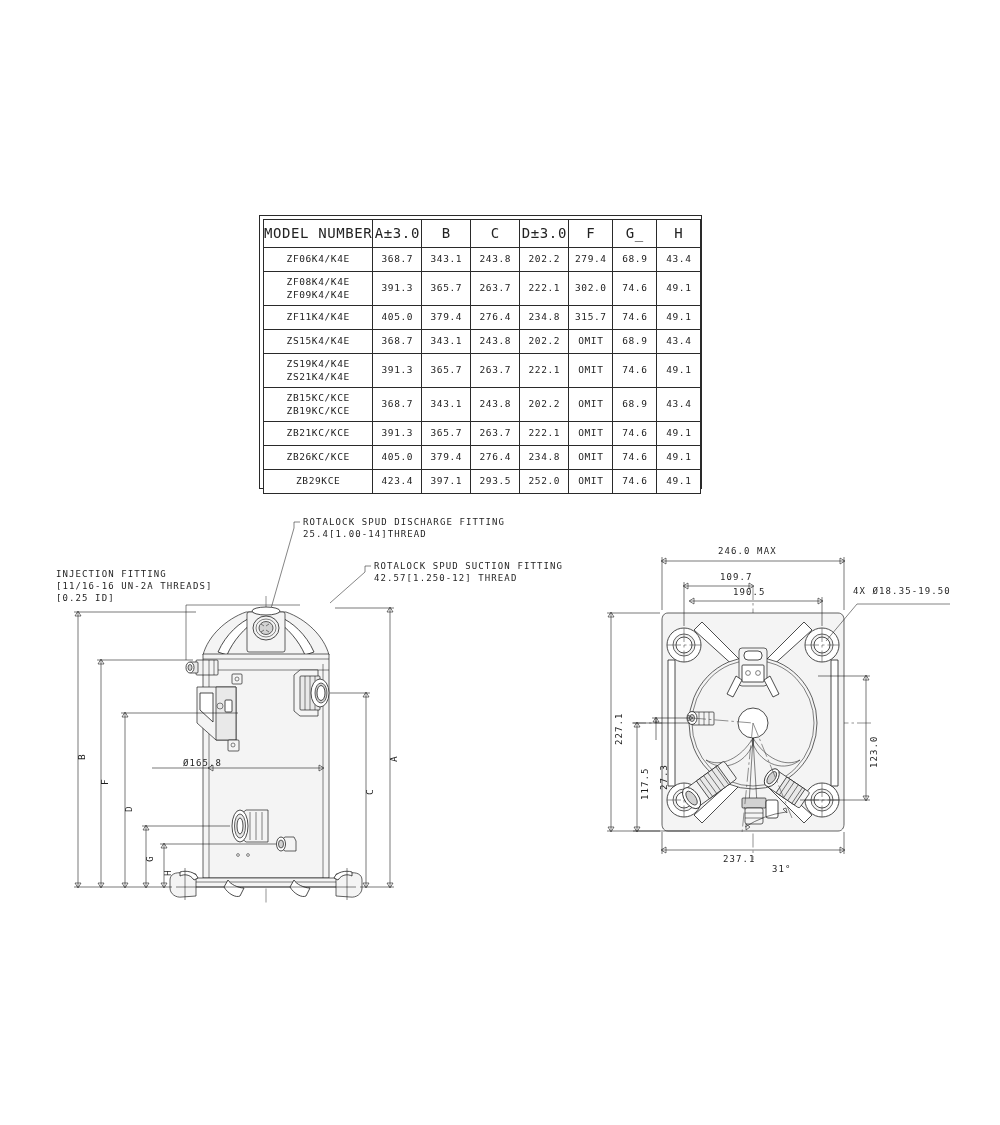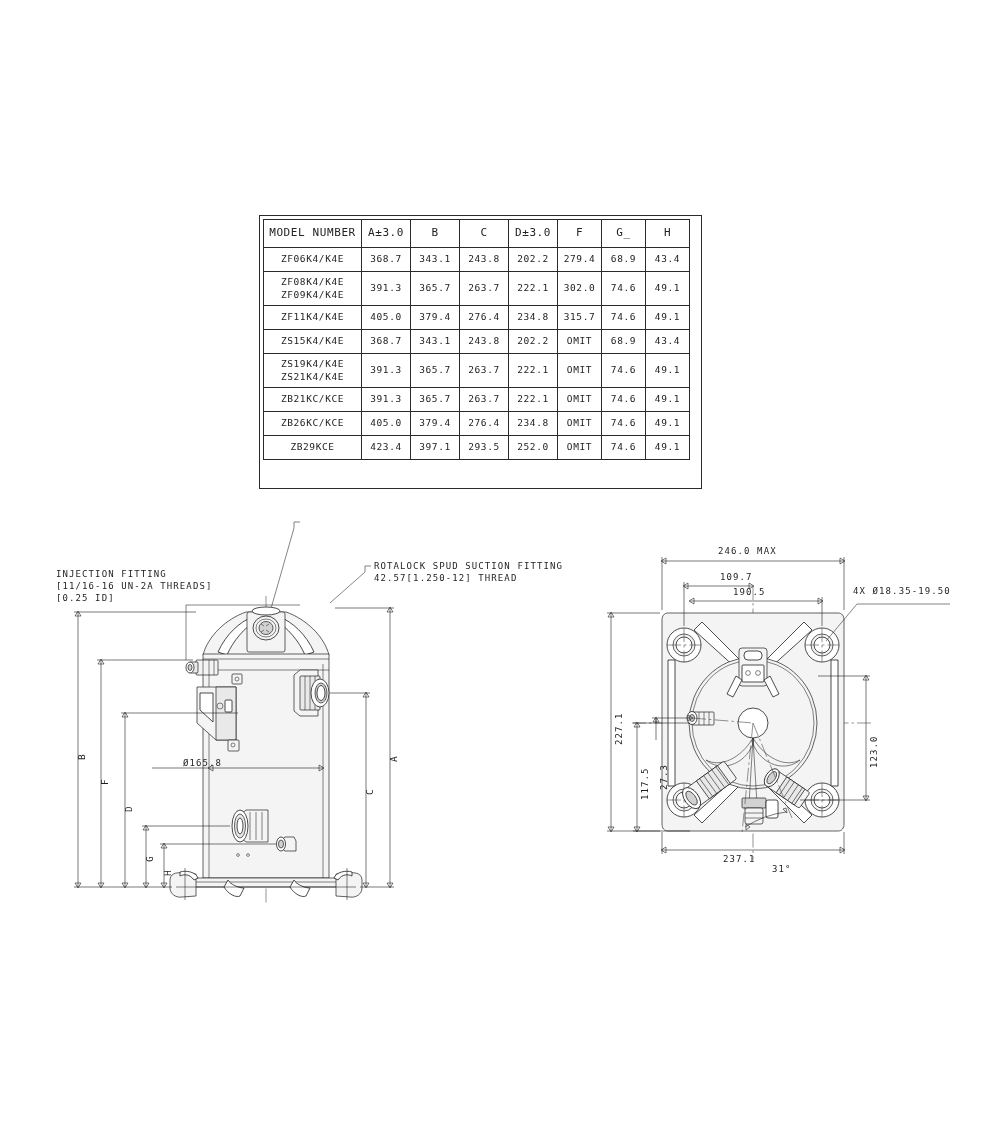--- a/index.html
+++ b/index.html
@@ -24,21 +24,21 @@
     font-weight:normal;
     font-size:9.5px;
     letter-spacing:0.6px;
     text-align:center;
     color:#232323;
     padding:0;
     line-height:1.28;
     height:23px;
     white-space:pre;
   }
-  #spec-table thead th{height:27px;font-size:11px;}
+  #spec-table thead th{height:27px;font-size:14px;}
   #spec-table td.model,#spec-table th.model{width:97px;}
   #spec-table td.num,#spec-table th.num{width:48px;}
   #spec-table td.numn,#spec-table th.numn{width:43px;}
   #spec-table tr.tall td{height:33px;}
   .tbl-wrap{position:absolute;left:259px;top:215px;
     border:1px solid #2a2a2a;width:443px;height:274px;box-sizing:border-box;}
 
   
   svg.dwg{position:absolute;left:0;top:0;width:1000px;height:1125px;
      pointer-events:none;}
@@ -136,20 +136,31 @@
           <td class="model">ZS19K4/K4E
 ZS21K4/K4E</td>
           <td class="num">391.3</td>
           <td class="num">365.7</td>
           <td class="num">263.7</td>
           <td class="num">222.1</td>
           <td class="numn">OMIT</td>
           <td class="numn">74.6</td>
           <td class="numn">49.1</td>
         </tr>
+        <tr class="tall">
+          <td class="model">ZB15KC/KCE
+ZB19KC/KCE</td>
+          <td class="num">368.7</td>
+          <td class="num">343.1</td>
+          <td class="num">243.8</td>
+          <td class="num">202.2</td>
+          <td class="numn">OMIT</td>
+          <td class="numn">68.9</td>
+          <td class="numn">43.4</td>
+        </tr>
         <tr>
           <td class="model">ZB21KC/KCE</td>
           <td class="num">391.3</td>
           <td class="num">365.7</td>
           <td class="num">263.7</td>
           <td class="num">222.1</td>
           <td class="numn">OMIT</td>
           <td class="numn">74.6</td>
           <td class="numn">49.1</td>
         </tr>
@@ -479,20 +490,22 @@
 
         <path class="ln-dim" d="M662 850 L844 850"></path>
         <path class="ln-dim" d="M666 847 l-5 3 l5 3 Z" fill="#1f1f1f"></path>
         <path class="ln-dim" d="M840 847 l5 3 l-5 3 Z" fill="#1f1f1f"></path>
         <path class="ln-dim" d="M662 832 L662 854"></path>
         <path class="ln-dim" d="M844 832 L844 854"></path>
       </g>
     </g>
   </svg>
 
+  <div class="lbl" style="left:303px;top:516px;">ROTALOCK SPUD DISCHARGE FITTING
+25.4[1.00-14]THREAD</div>
 
   <div class="lbl" style="left:374px;top:560px;">ROTALOCK SPUD SUCTION FITTING
 42.57[1.250-12] THREAD</div>
 
   <div class="lbl" style="left:56px;top:568px;">INJECTION FITTING
 [11/16-16 UN-2A THREADS]
 [0.25 ID]</div>
 
   <div class="dimletter" style="left:76px;top:760px;">B</div>
   <div class="dimletter" style="left:99px;top:785px;">F</div>

